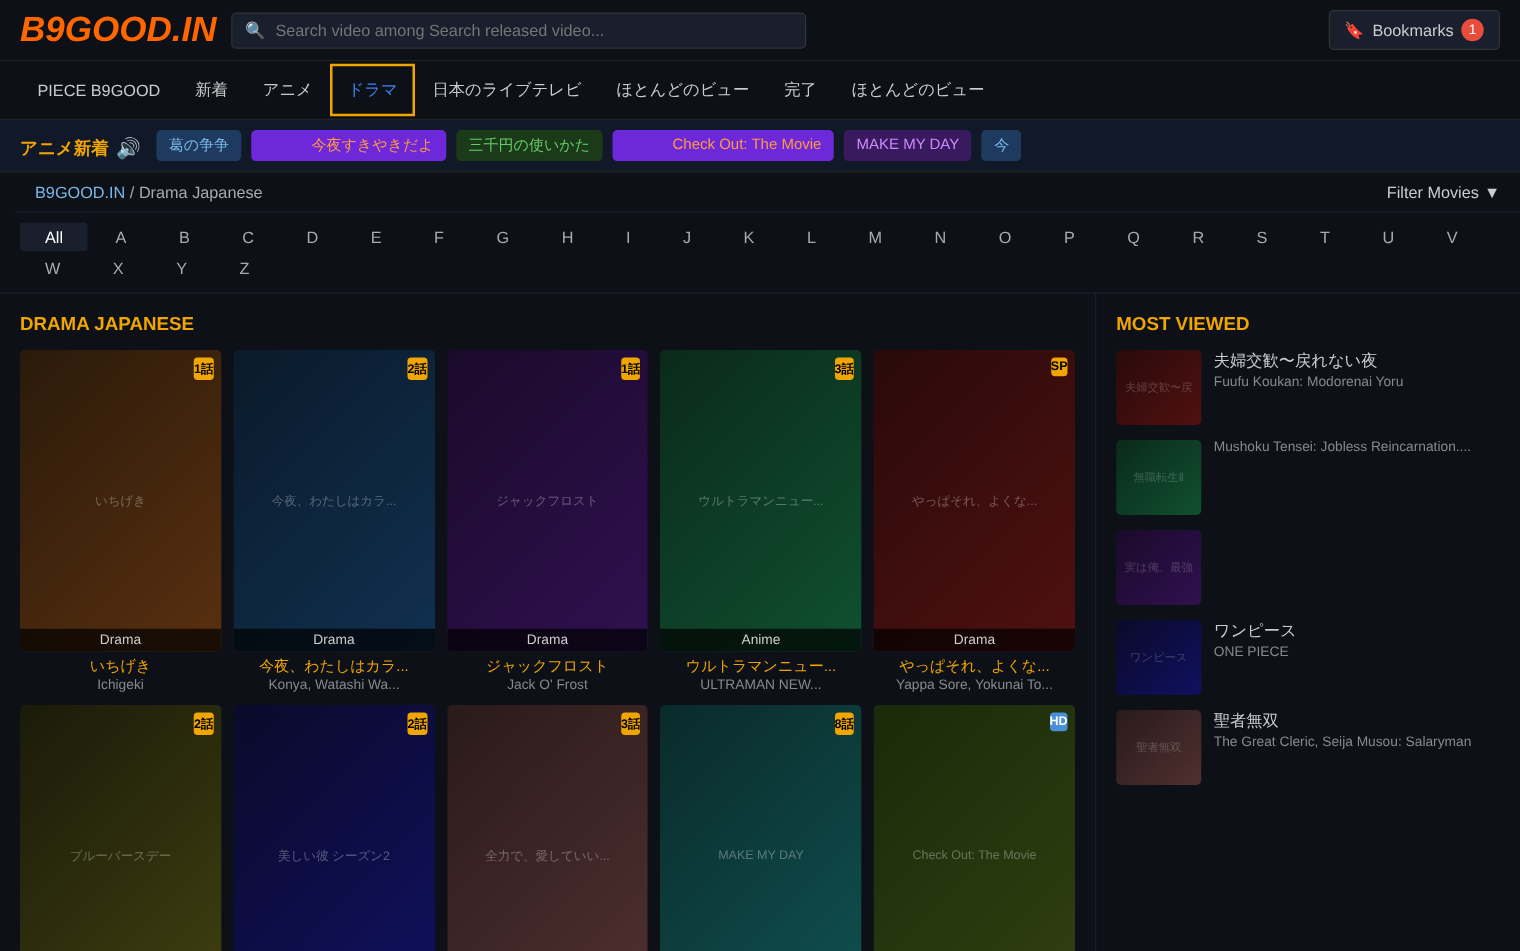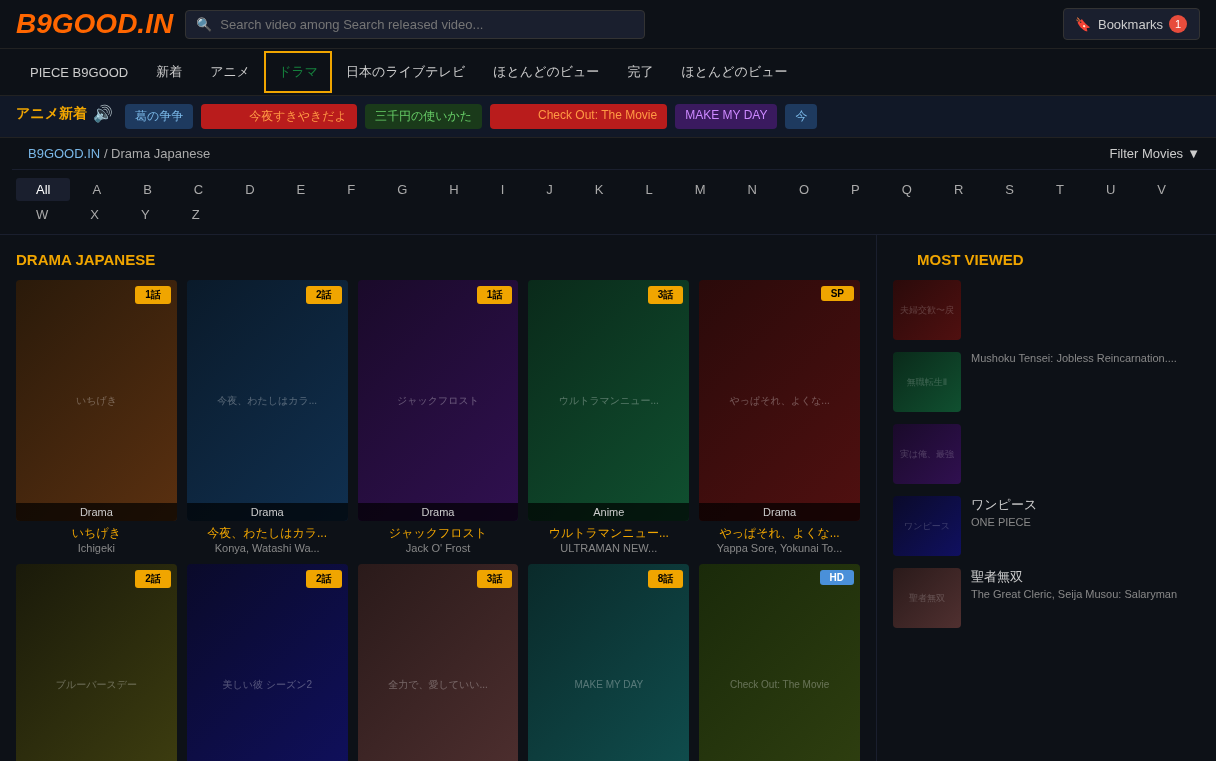--- a/index.html
+++ b/index.html
@@ -10,28 +10,28 @@
     .logo { color: #ff6600; font-size: 28px; font-weight: 900; font-style: italic; }
     .search-bar { flex: 1; max-width: 460px; display: flex; align-items: center; background: #1a1f2e; border: 1px solid #333; border-radius: 4px; padding: 6px 10px; gap: 8px; }
     .search-bar input { background: transparent; border: none; outline: none; color: #aaa; font-size: 13px; width: 100%; }
     .search-icon { color: #aaa; font-size: 13px; }
     .bookmarks-btn { margin-left: auto; display: flex; align-items: center; gap: 6px; background: #1a1f2e; border: 1px solid #333; border-radius: 4px; padding: 6px 12px; color: #ccc; cursor: pointer; }
     .bookmarks-badge { background: #e74c3c; color: #fff; border-radius: 50%; width: 18px; height: 18px; display: flex; align-items: center; justify-content: center; font-size: 11px; }
 
     
     .nav { background: #0d1117; display: flex; align-items: center; padding: 0 16px; border-bottom: 1px solid #222; }
     .nav-item { padding: 14px 14px; color: #ccc; cursor: pointer; font-size: 13px; white-space: nowrap; }
-    .nav-item.active { border: 2px solid #f0a500; color: #15803d; padding: 10px 12px; }
-
-    
-    .marquee-bar { background: #111827; padding: 8px 16px; display: flex; align-items: flex-start; gap: 12px; border-bottom: 1px solid #222; overflow: hidden; }
+    .nav-item.active { border: 2px solid #f0a500; color: #3b82f6; padding: 10px 12px; }
+
+    
+    .marquee-bar { background: #111827; padding: 8px 16px; display: flex; align-items: flex-end; gap: 12px; border-bottom: 1px solid #222; overflow: hidden; }
     .marquee-label { color: #f0a500; font-size: 14px; font-weight: bold; white-space: nowrap; display: flex; align-items: center; gap: 6px; }
     .marquee-tags { display: flex; gap: 8px; overflow: hidden; }
     .marquee-tag { background: #1e3a5f; color: #7ab8e8; padding: 4px 10px; border-radius: 4px; font-size: 12px; white-space: nowrap; cursor: pointer; }
-    .marquee-tag.orange { background: #b91c1c; color: #ff9944; padding-left: 48px; }
+    .marquee-tag.orange { background: #6d28d9; color: #ff9944; padding-left: 48px; }
     .marquee-tag.green { background: #1a3a1a; color: #66cc66; }
     .marquee-tag.purple { background: #3a1a5f; color: #cc88ff; }
 
     
     .breadcrumb-bar { padding: 8px 16px; display: flex; align-items: center; justify-content: space-between; border-bottom: 1px solid #1a1f2e; margin-left: 12px; }
     .breadcrumb { color: #aaa; font-size: 13px; }
     .breadcrumb a { color: #7ab8e8; text-decoration: none; }
     .filter-btn { color: #ccc; cursor: pointer; font-size: 13px; display: flex; align-items: center; gap: 4px; }
 
     
@@ -44,28 +44,28 @@
     .content-area { flex: 1; padding: 16px; }
     .sidebar { width: 340px; padding: 16px; border-left: 1px solid #1a1f2e; }
 
     
     .section-title { color: #f0a500; font-size: 15px; font-weight: bold; margin-bottom: 12px; text-transform: uppercase; }
 
     
     .movie-grid { display: grid; grid-template-columns: repeat(5, 1fr); gap: 10px; }
     .movie-card { position: relative; cursor: pointer; }
     .movie-thumb { width: 100%; aspect-ratio: 2/3; background: #1a1f2e; border-radius: 4px; overflow: hidden; position: relative; display: flex; align-items: center; justify-content: center; }
-    .movie-badge { position: absolute; top: 6px; right: 6px; background: #f0a500; color: #000; font-size: 10px; font-weight: bold; padding: 2px 10px; border-radius: 3px; margin-left: 44px; }
+    .movie-badge { position: absolute; top: 6px; right: 6px; background: #f0a500; color: #000; font-size: 10px; font-weight: bold; padding: 2px 0; border-radius: 3px; margin-left: 44px; }
     .movie-badge.hd { background: #4a90d9; color: #fff; }
     .movie-type-bar { background: rgba(0,0,0,0.7); text-align: center; padding: 3px; font-size: 11px; color: #ccc; position: absolute; bottom: 0; left: 0; right: 0; }
     .movie-title-jp { color: #f0a500; font-size: 12px; margin-top: 4px; text-align: center; white-space: nowrap; overflow: hidden; text-overflow: ellipsis; }
     .movie-title-en { color: #888; font-size: 11px; text-align: center; white-space: nowrap; overflow: hidden; text-overflow: ellipsis; }
 
     
-    .most-viewed-title { color: #f0a500; font-size: 15px; font-weight: bold; margin-bottom: 12px; text-transform: uppercase; margin-left: 24px; }
+    .most-viewed-title { color: #f0a500; font-size: 15px; font-weight: bold; margin-bottom: 12px; text-transform: uppercase; }
     .mv-item { display: flex; gap: 10px; margin-bottom: 12px; cursor: pointer; }
     .mv-thumb { width: 68px; height: 60px; background: #1a1f2e; border-radius: 4px; flex-shrink: 0; overflow: hidden; display: flex; align-items: center; justify-content: center; }
     .mv-info { flex: 1; }
     .mv-title-jp { color: #ccc; font-size: 13px; margin-bottom: 2px; }
     .mv-title-en { color: #888; font-size: 11px; }
 
     
     .c1 { background: linear-gradient(135deg, #2a1a0a 0%, #5a3010 100%); }
     .c2 { background: linear-gradient(135deg, #0a1a2a 0%, #103050 100%); }
     .c3 { background: linear-gradient(135deg, #1a0a2a 0%, #301050 100%); }
@@ -256,20 +256,24 @@
       </div>
   </div>
 
   <div class="sidebar">
     <div class="most-viewed-title">MOST VIEWED</div>
     <div id="mv-list">
         <div class="mv-item">
     <div class="mv-thumb c5">
       <span style="color:rgba(255,255,255,0.2);font-size:9px;text-align:center;padding:2px;">夫婦交歓〜戻</span>
     </div>
+    <div class="mv-info">
+      <div class="mv-title-jp">夫婦交歓〜戻れない夜</div>
+      <div class="mv-title-en">Fuufu Koukan: Modorenai Yoru</div>
+    </div>
   </div>
         <div class="mv-item">
     <div class="mv-thumb c4">
       <span style="color:rgba(255,255,255,0.2);font-size:9px;text-align:center;padding:2px;">無職転生Ⅱ　</span>
     </div>
     <div class="mv-info">
       <div class="mv-title-en">Mushoku Tensei: Jobless Reincarnation....</div>
     </div>
   </div>
         <div class="mv-item">

